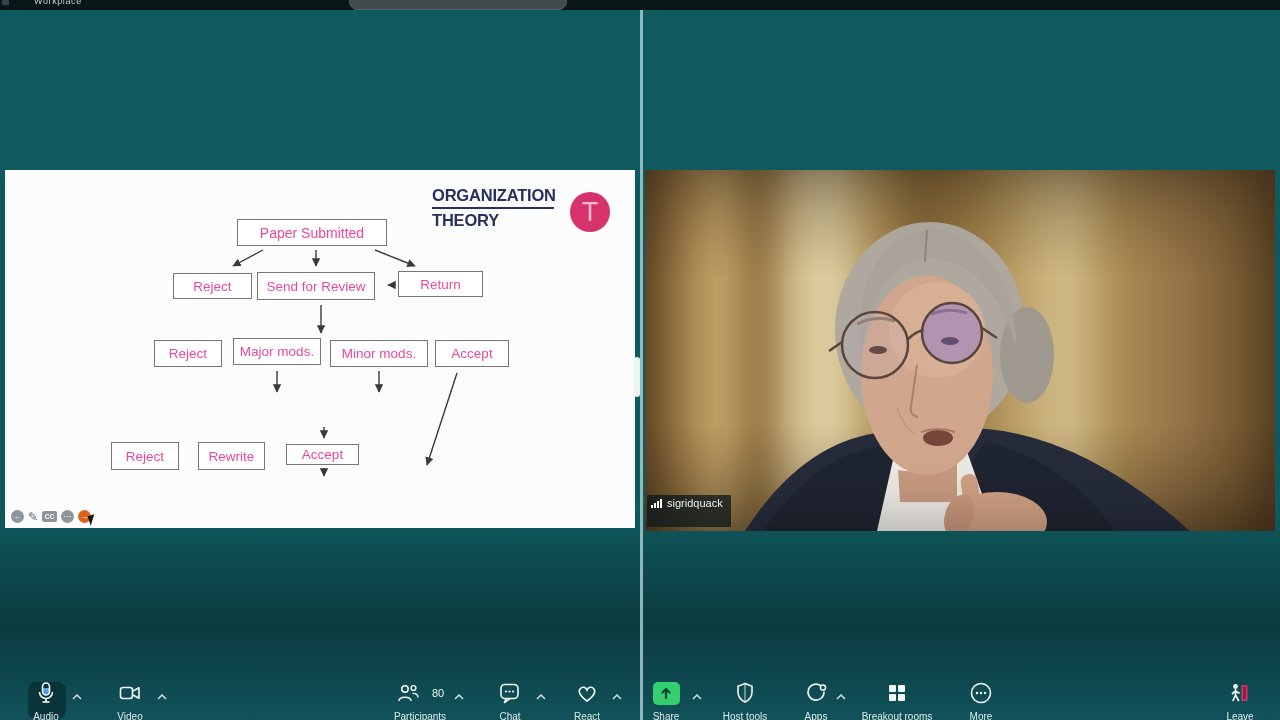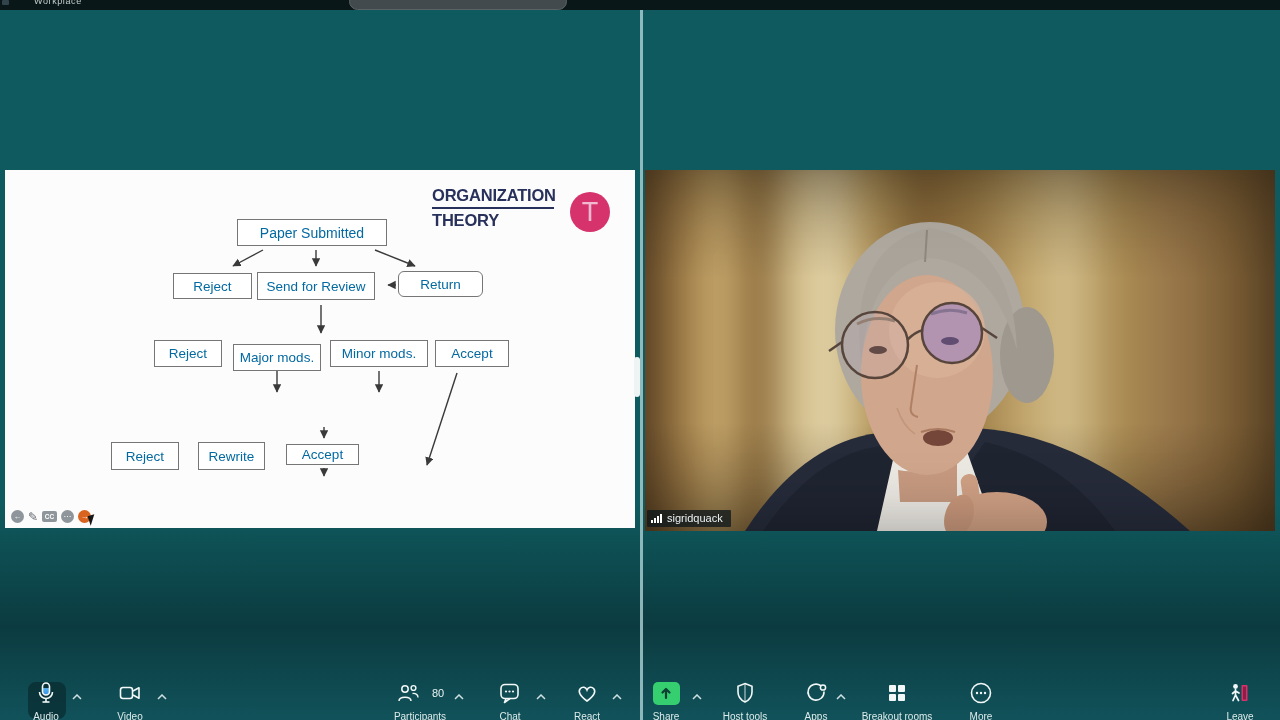--- a/index.html
+++ b/index.html
@@ -13,21 +13,21 @@
   .topbar .appicon{position:absolute;left:2px;top:0;width:7px;height:5px;background:#31444c;border-radius:1px;}
   .topbar .applabel{position:absolute;left:34px;top:-4px;font-size:9px;letter-spacing:.6px;color:#c3cdcd;}
   .topbar .searchpill{position:absolute;left:349px;top:-7px;width:218px;height:17px;border-radius:9px;
     background:#424a4d;border:1px solid #5a6265;box-sizing:border-box;}
   
   .divider{position:absolute;left:640px;top:10px;width:3px;height:710px;background:rgba(173,210,212,.8);z-index:4;}
   .scrollbar{position:absolute;left:634px;top:357px;width:6px;height:40px;border-radius:3px;background:#eef4f4;z-index:5;}
   
   .slide{position:absolute;left:5px;top:170px;width:630px;height:358px;background:#fcfcfc;z-index:3;}
   .flow-node{position:absolute;background:#fff;border:1px solid #767676;box-sizing:border-box;
-    display:flex;align-items:center;justify-content:center;font-size:13.5px;color:#0369a1;white-space:nowrap;}
+    display:flex;align-items:center;justify-content:center;font-size:13.5px;color:#ec4899;white-space:nowrap;}
   .flow-arrows{position:absolute;left:0;top:0;}
   .logo{position:absolute;left:427px;top:16px;width:122px;color:#28305c;}
   .logo .l1{font-size:16.5px;font-weight:bold;letter-spacing:-.2px;border-bottom:2px solid #28305c;padding-bottom:2px;}
   .logo .l2{font-size:16.5px;font-weight:bold;letter-spacing:-.2px;margin-top:2px;}
   .logo-badge{position:absolute;left:565px;top:22px;width:40px;height:40px;border-radius:50%;background:#d6336c;
     display:flex;align-items:center;justify-content:center;font-size:27px;color:#f2b8cf;}
   .slide-controls{position:absolute;left:6px;top:340px;display:flex;align-items:center;gap:4px;}
   .sc-circle{width:13px;height:13px;border-radius:50%;background:#8f969b;color:#fff;display:flex;align-items:center;justify-content:center;font-size:8px;line-height:1;}
   .sc-pencil{color:#5f6368;font-size:12px;line-height:1;}
   .sc-cc{width:15px;height:11px;border-radius:2px;background:#8f969b;color:#fff;font-size:6.5px;font-weight:bold;display:flex;align-items:center;justify-content:center;}
@@ -35,21 +35,21 @@
   .cursor{position:absolute;left:84px;top:345px;width:0;height:0;border-top:10px solid #161616;border-right:7px solid transparent;transform:rotate(-18deg);}
   
   .video{position:absolute;left:645px;top:170px;width:630px;height:361px;overflow:hidden;z-index:3;background:#7a5c35;}
   .video-bg{position:absolute;left:-20px;top:-20px;right:-20px;bottom:-20px;filter:blur(13px);
     background:linear-gradient(90deg,#5e4525 0%,#7d5c33 4%,#a8854d 9%,#c7a96e 14%,#8f6f3e 20%,#d8c492 26%,#e0d1a6 31%,#b79a5f 37%,#8a6a3a 44%,#9f7f48 52%,#c3a86f 60%,#d2bd8a 66%,#aa8b52 74%,#97764a 82%,#7d5f35 91%,#5e4527 100%);}
   .video-bg2{position:absolute;left:0;top:0;right:0;bottom:0;
     background:linear-gradient(180deg,rgba(55,40,20,.30) 0%,rgba(0,0,0,0) 30%,rgba(0,0,0,0) 70%,rgba(35,22,8,.35) 100%);}
   .person{position:absolute;left:0;top:0;}
   .vignette{position:absolute;left:0;top:0;right:0;bottom:0;box-shadow:inset 0 0 70px rgba(0,0,0,.35);}
   .name-tag{position:absolute;left:2px;bottom:4px;background:rgba(16,24,28,.78);color:#eaf1f2;
-    font-size:11px;padding:2px 8px 3px 4px;display:flex;align-items:center;gap:4px;border-radius:1px;}
+    font-size:11px;padding:2px 8px 18px 4px;display:flex;align-items:center;gap:4px;border-radius:1px;}
   
   .toolbar{position:absolute;left:0;top:680px;width:1280px;height:40px;z-index:6;}
   .tb-item{position:absolute;top:0;width:60px;display:flex;flex-direction:column;align-items:center;}
   .tb-icon{height:26px;display:flex;align-items:center;justify-content:center;}
   .tb-label{margin-top:5px;font-size:10px;color:#dcebeb;white-space:nowrap;}
   .tb-chevron{position:absolute;top:14px;}
   .audio-bg{position:absolute;left:28px;top:2px;width:38px;height:37px;background:rgba(7,36,40,.6);border-radius:8px;}
   .share-btn{width:27px;height:23px;background:#35cf70;border-radius:5px;display:flex;align-items:center;justify-content:center;}
   .count{font-size:11px;color:#e8f2f2;}
   svg.wicon{display:block;}
@@ -83,23 +83,23 @@
         <line x1="374" y1="201" x2="374" y2="222" marker-end="url(#ah)"></line>
         <line x1="319" y1="257" x2="319" y2="268" marker-end="url(#ah)"></line>
         <line x1="319" y1="298" x2="319" y2="306" marker-end="url(#ah)"></line>
         <line x1="452" y1="203" x2="422" y2="295" marker-end="url(#ah)"></line>
       </g>
     </svg>
 
     <div class="flow-node" style="left:232px;top:49px;width:150px;height:27px;font-size:14px;">Paper Submitted</div>
     <div class="flow-node" style="left:168px;top:103px;width:79px;height:26px;">Reject</div>
     <div class="flow-node" style="left:252px;top:102px;width:118px;height:28px;">Send for Review</div>
-    <div class="flow-node" style="left:393px;top:101px;width:85px;height:26px;border-radius:6px;">Return</div>
+    <div class="flow-node" style="left:393px;top:101px;width:85px;height:26px;">Return</div>
     <div class="flow-node" style="left:149px;top:170px;width:68px;height:27px;">Reject</div>
-    <div class="flow-node" style="left:228px;top:174px;width:88px;height:27px;">Major mods.</div>
+    <div class="flow-node" style="left:228px;top:168px;width:88px;height:27px;">Major mods.</div>
     <div class="flow-node" style="left:325px;top:170px;width:98px;height:27px;">Minor mods.</div>
     <div class="flow-node" style="left:430px;top:170px;width:74px;height:27px;">Accept</div>
     <div class="flow-node" style="left:106px;top:272px;width:68px;height:28px;">Reject</div>
     <div class="flow-node" style="left:193px;top:272px;width:67px;height:28px;">Rewrite</div>
     <div class="flow-node" style="left:281px;top:274px;width:73px;height:21px;">Accept</div>
 
     <div class="logo">
       <div class="l1">ORGANIZATION</div>
       <div class="l2">THEORY</div>
     </div>

